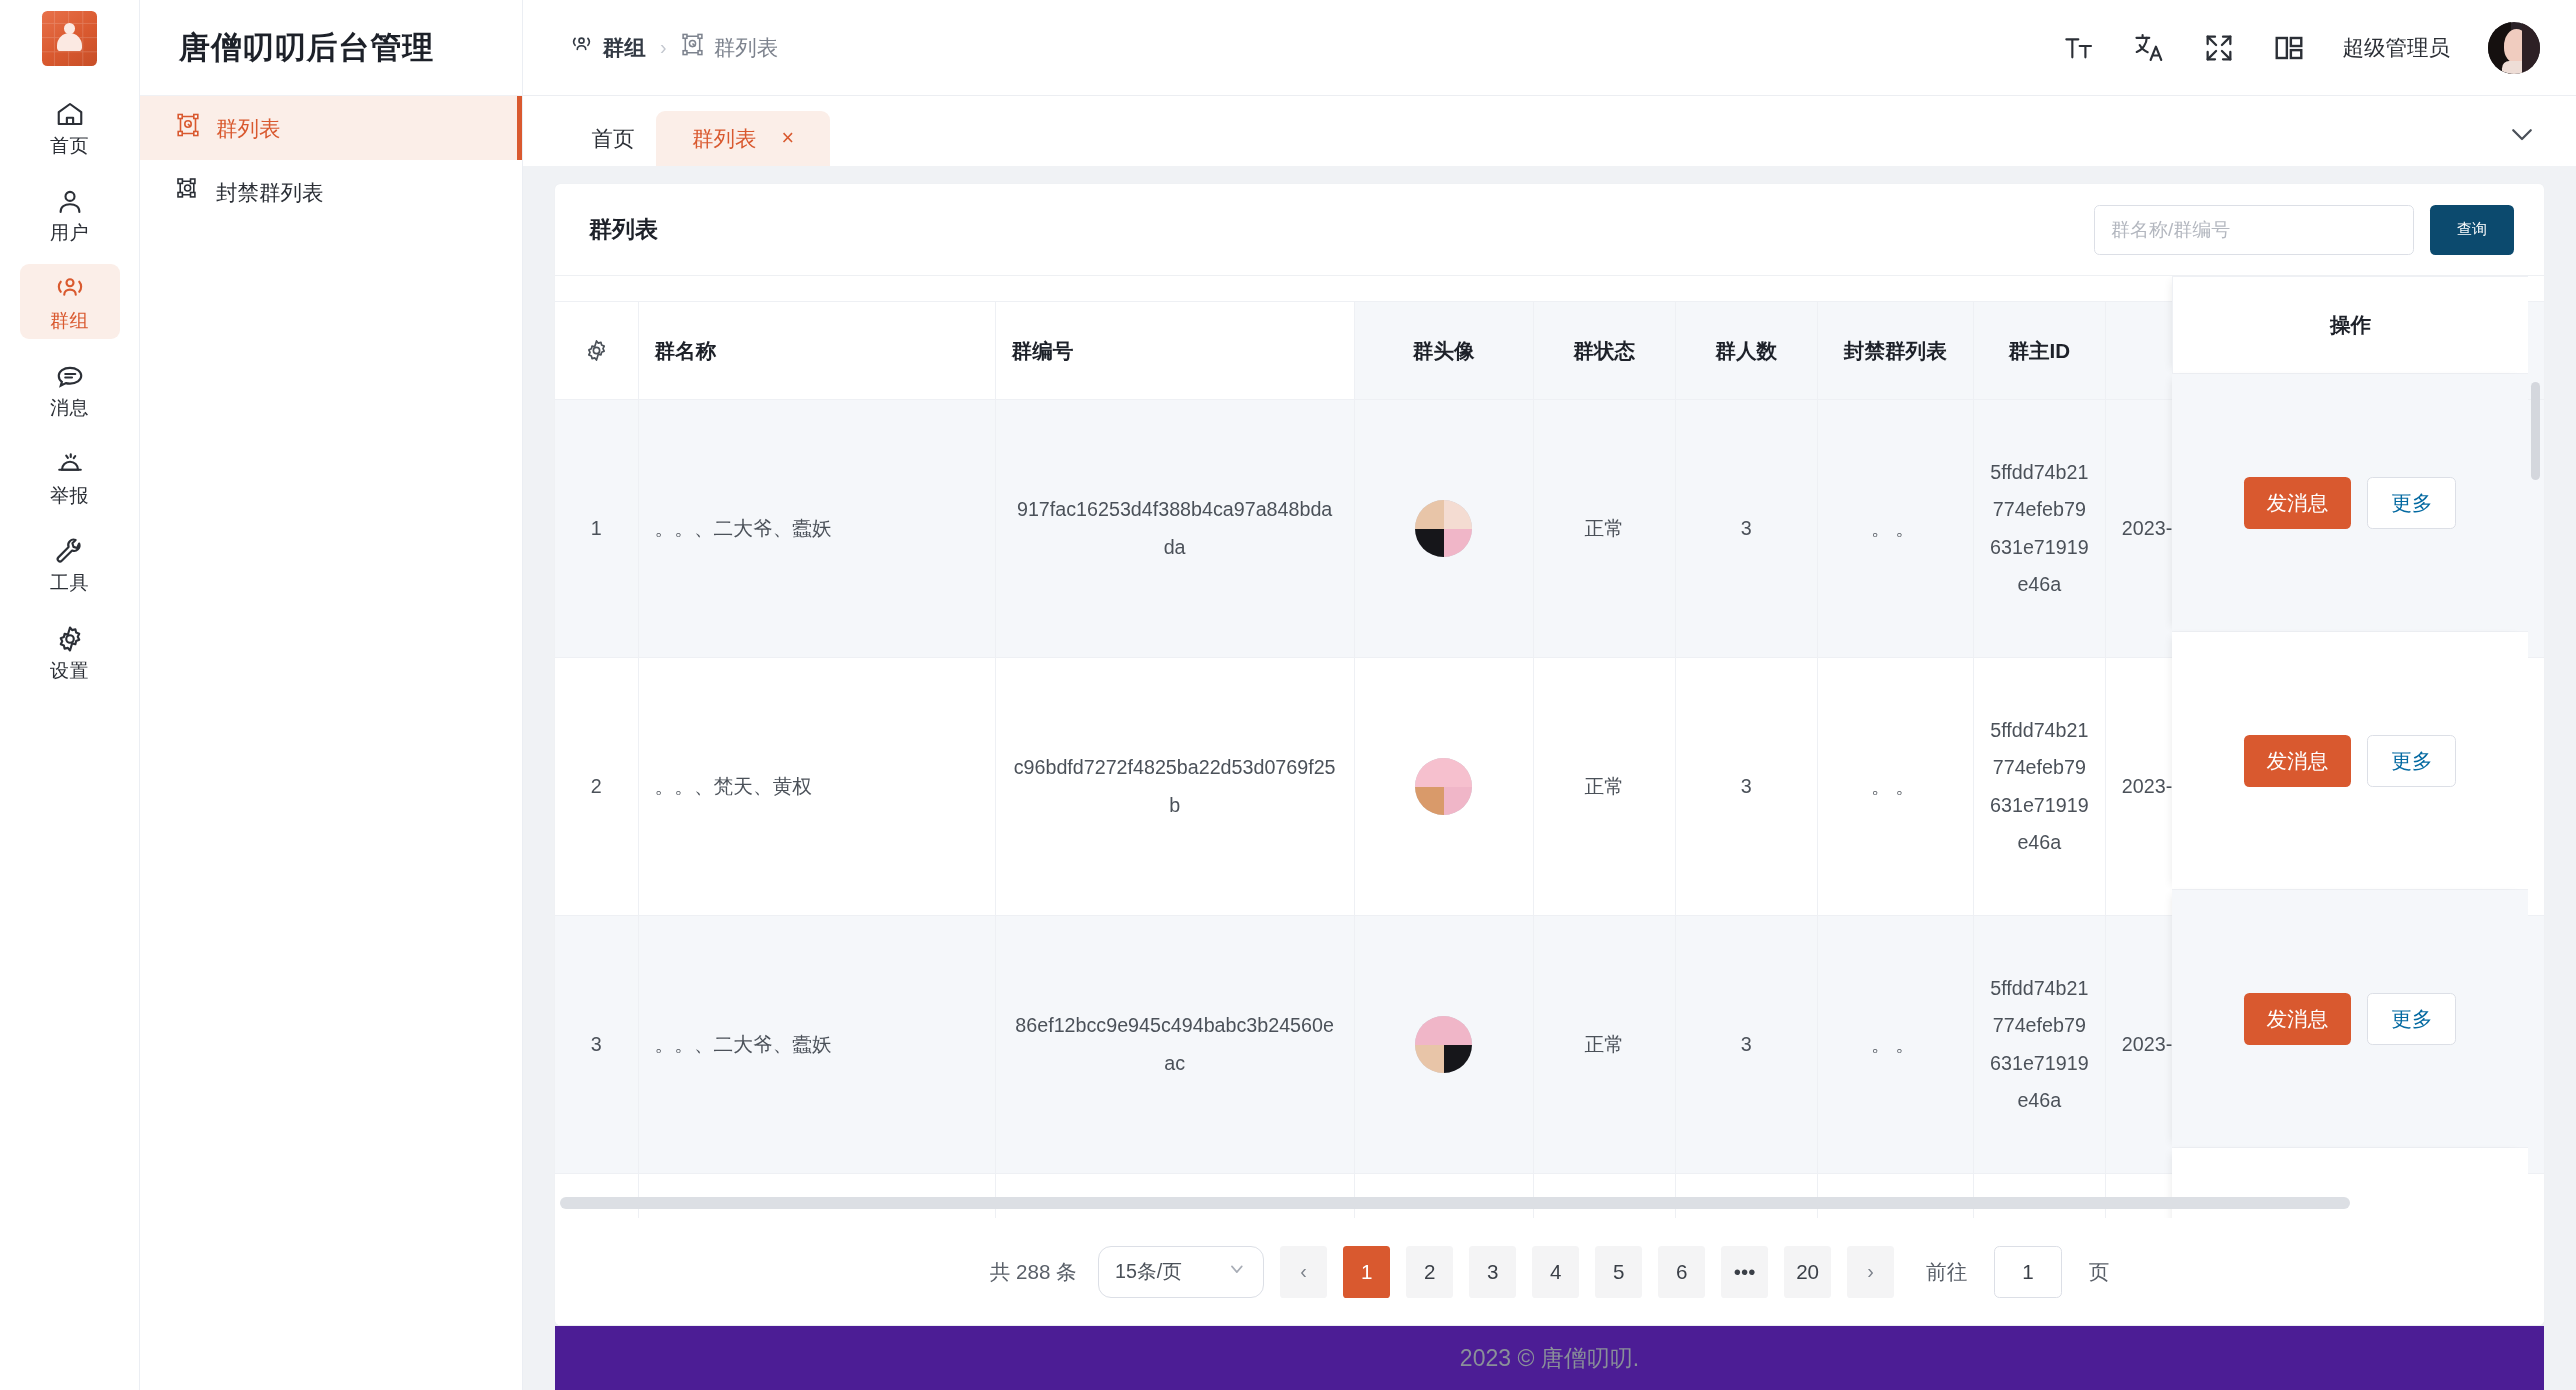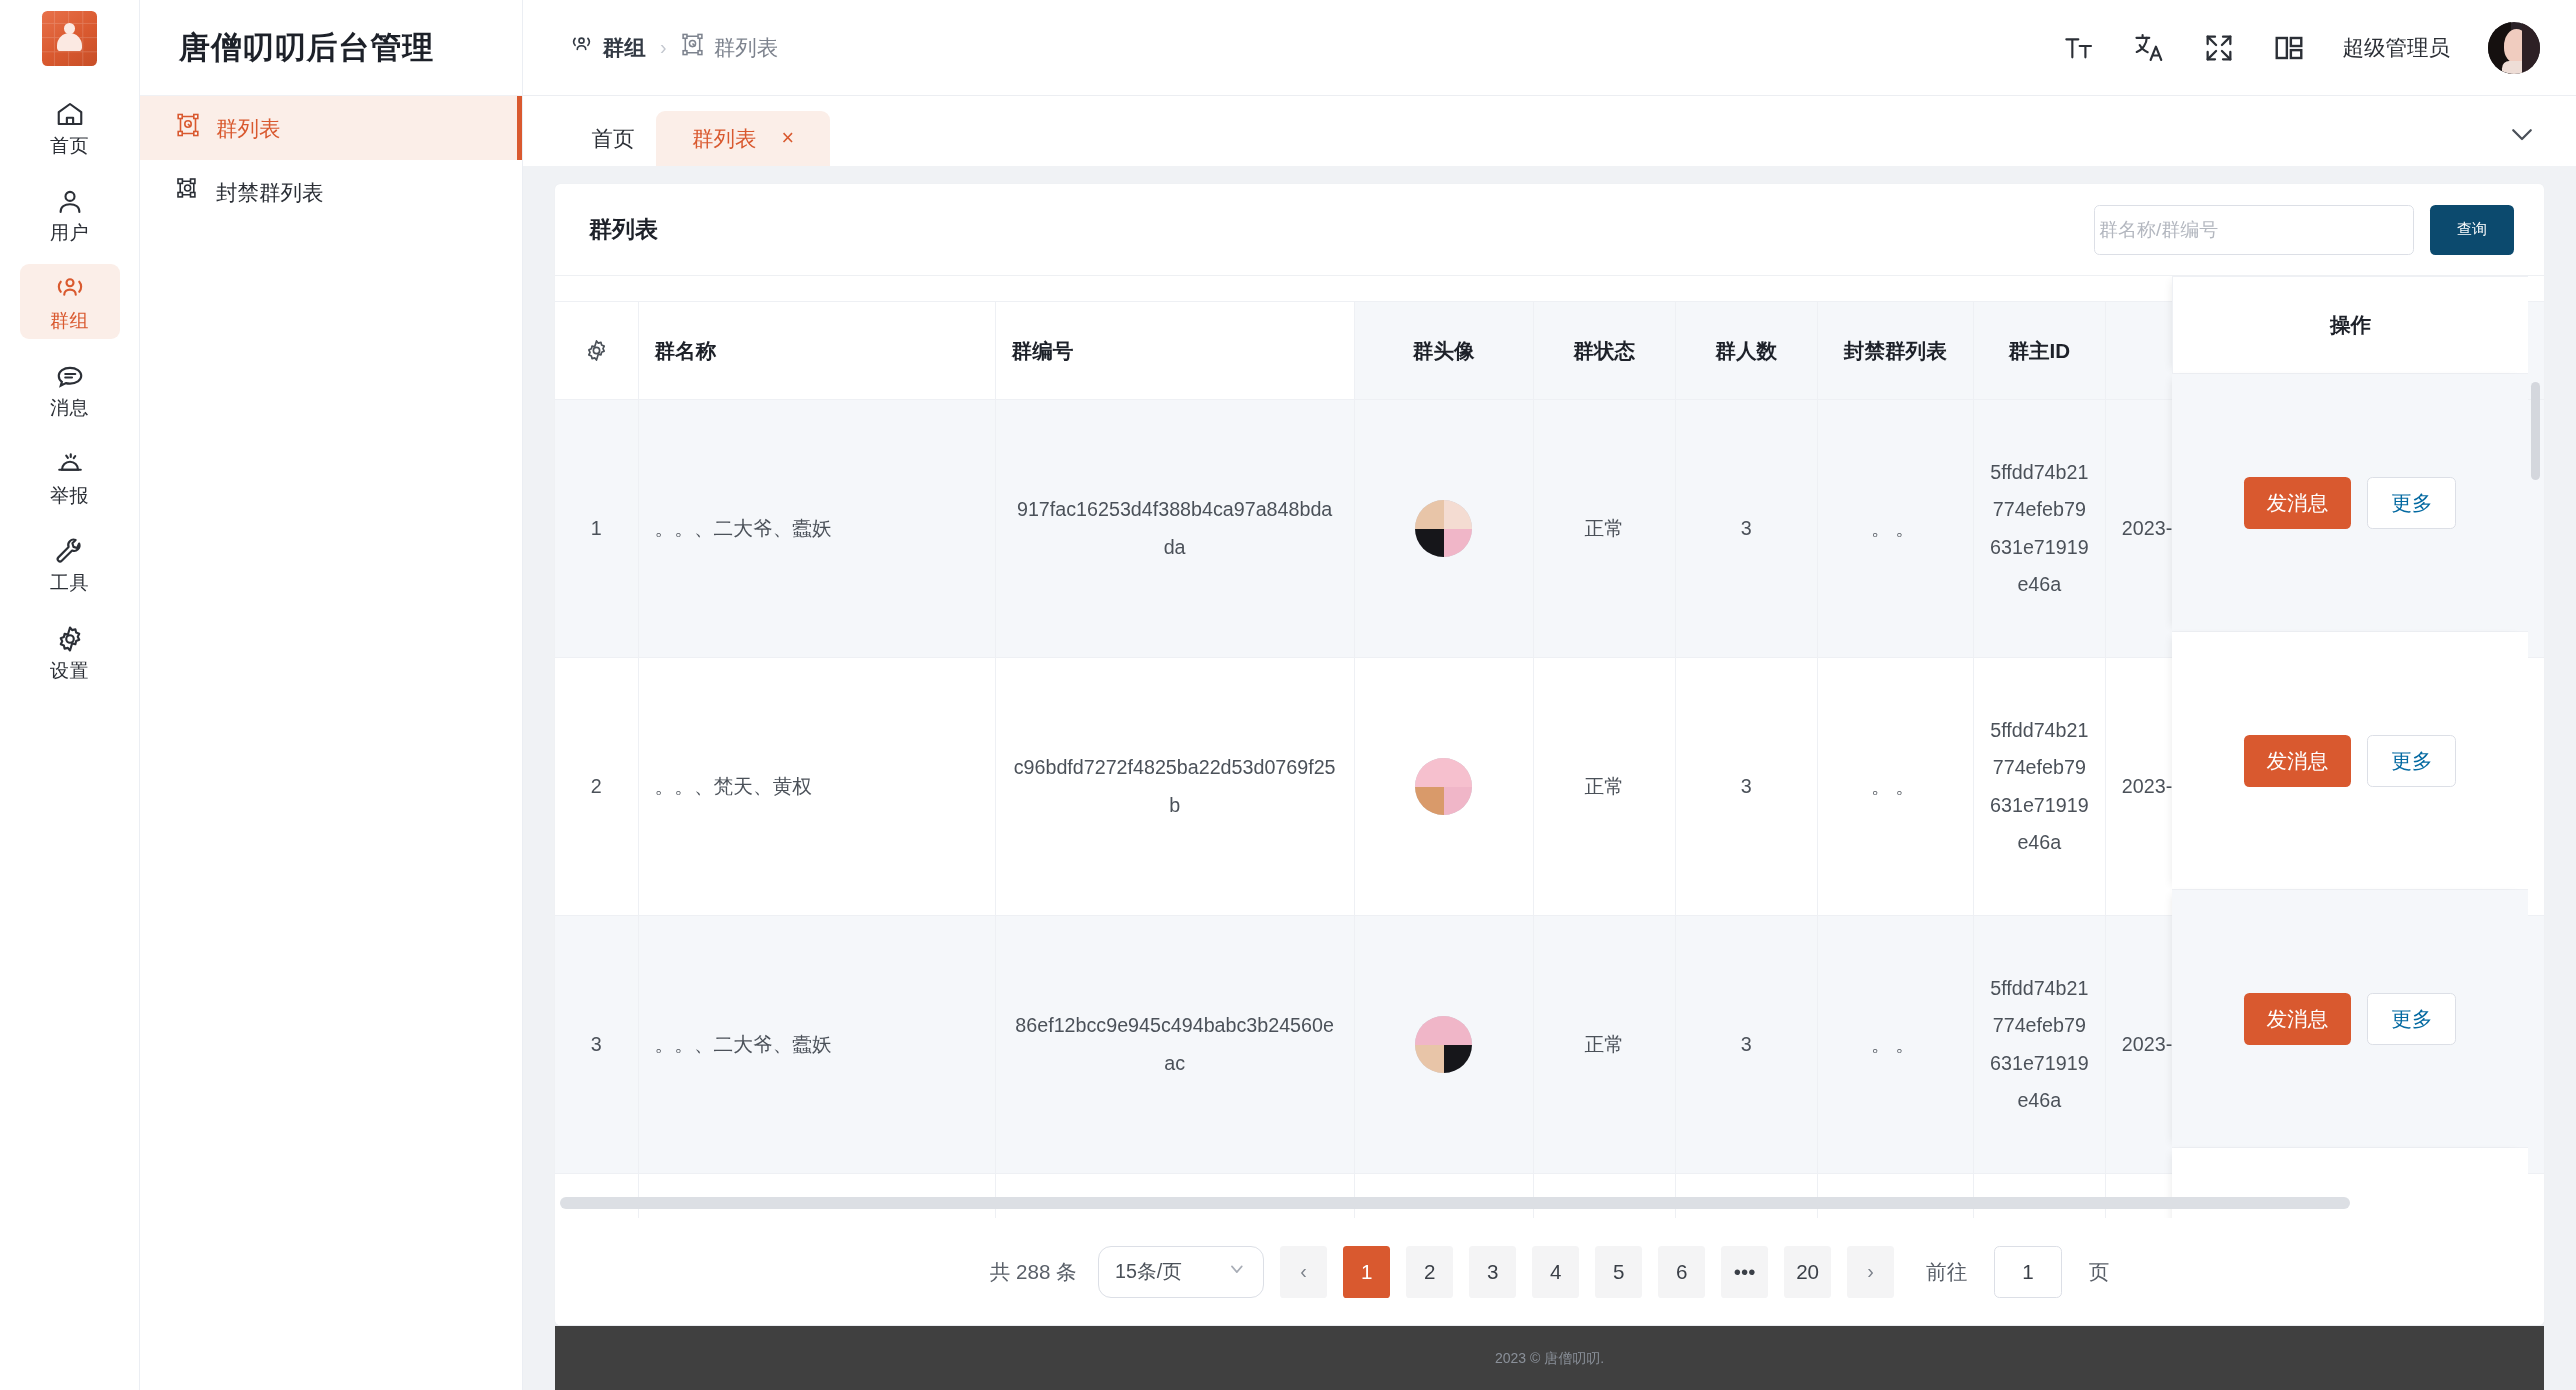--- a/index.html
+++ b/index.html
@@ -117,21 +117,21 @@
     box-shadow: 0 0.9px 1.8px rgba(0,0,0,.03);
   }
   .card-head {
     height: 92px; flex: 0 0 92px; display: flex; align-items: center;
     padding: 0 30px 0 34px; border-bottom: 0.9px solid #eef0f3;
   }
   .card-title { font-size: 23px; font-weight: 700; color: #1d2129; }
   .card-head-right { margin-left: auto; display: flex; align-items: center; gap: 16px; }
   .search-input {
     width: 320px; height: 50px; border: 0.9px solid #dcdfe6; border-radius: 5.4px;
-    padding: 0 4px; font-size: 19px; color: #c2410c; outline: none;
+    padding: 0 16px; font-size: 19px; color: #c2410c; outline: none;
     font-family: inherit; background:#fff;
   }
   .search-input::placeholder { color: #b3b7bf; }
   .btn-query {
     height: 50px; padding: 0 27px; background: #0c4a6e; color: #fff;
     border: none; border-radius: 5.4px; font-size: 15px; cursor: pointer;
     font-family: inherit;
   }
 
   
@@ -228,21 +228,21 @@
   .pg-btn.arrow { color: #7c828b; font-size: 19.7px; }
   .pg-btn.active { background: #d9592f; color: #fff; }
   .pg-goto { font-size: 20.6px; color: #5a6069; margin-left: 16px; }
   .pg-goto-input {
     width: 68px; height: 52px; border: 0.9px solid #dcdfe6; border-radius: 5.4px;
     text-align: center; font-size: 20.6px; color: #3a3f47; outline: none;
     font-family: inherit; margin: 0 10.7px;
   }
   .footer {
     height: 66px; flex: 0 0 66px; display: flex; align-items: center;
-    justify-content: center; font-size: 14px; color: #8a9099; background: #404040;
+    justify-content: center; font-size: 23px; color: #8a9099; background: #4c1d95;
     border-top: 0.9px solid #eceef2;
   }
 </style>
 </head>
 <body>
 
 <div class="app">
 
   <nav class="rail">
     <div class="logo">

